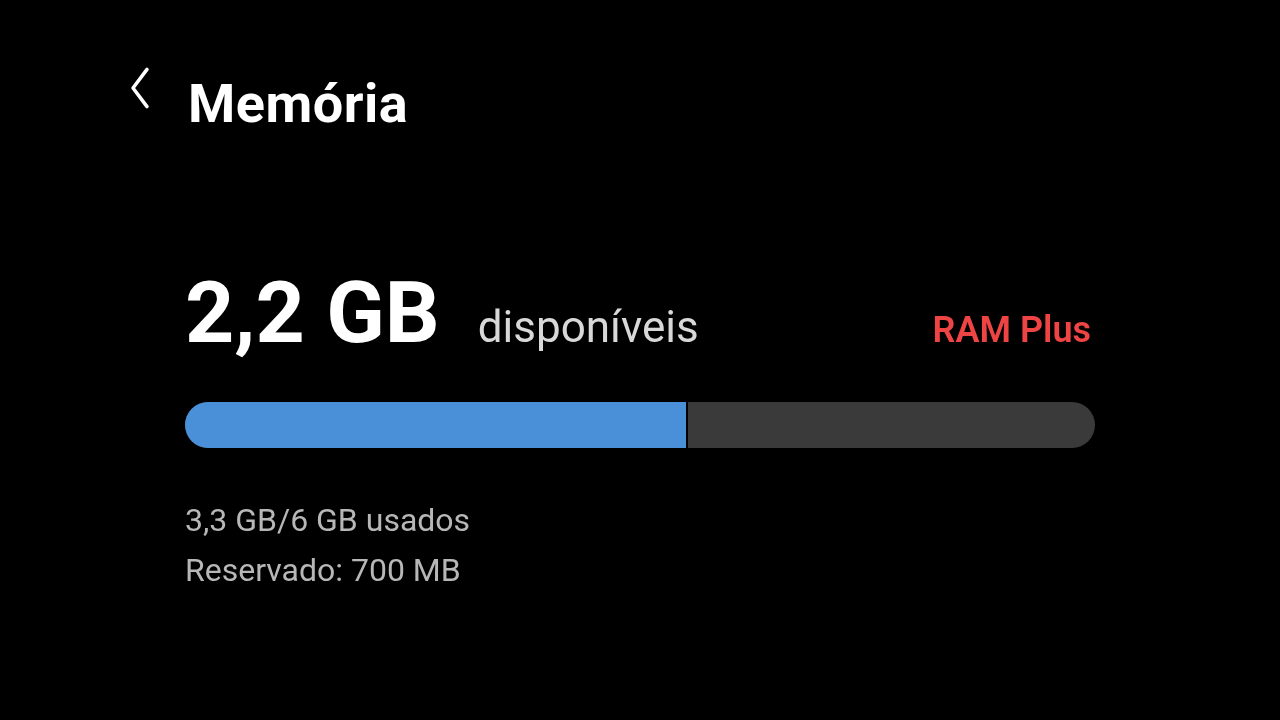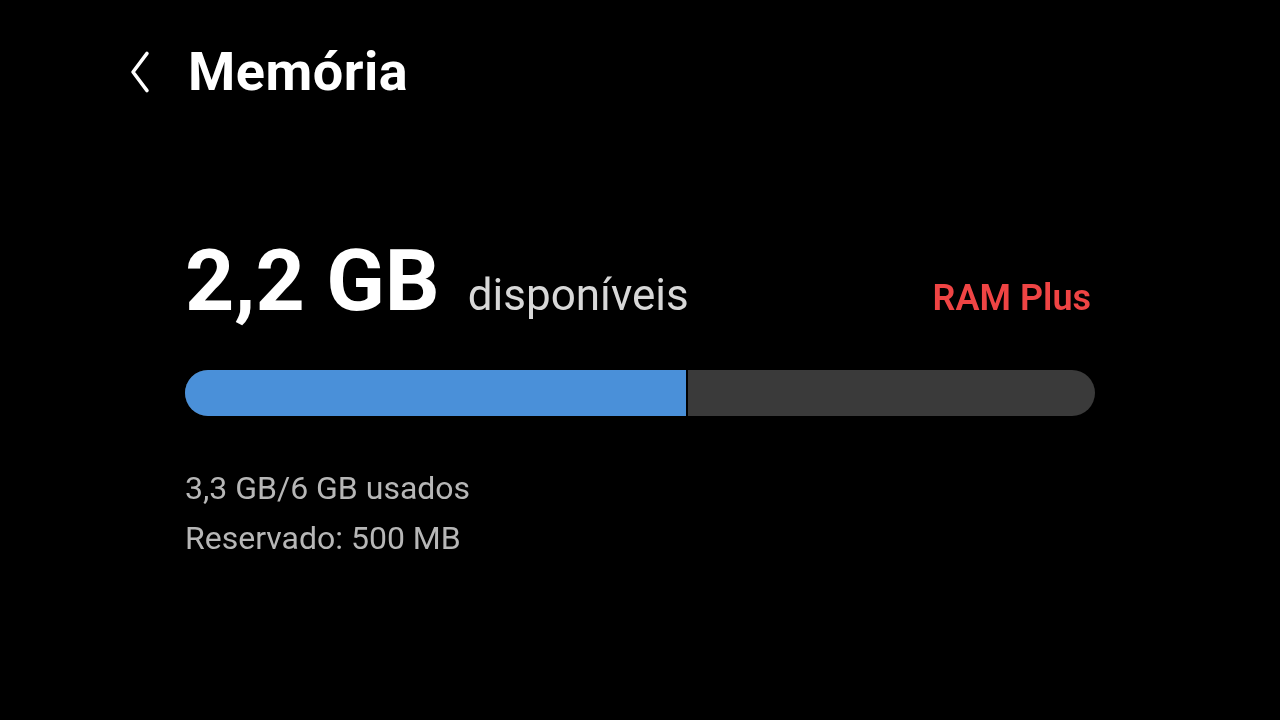--- a/index.html
+++ b/index.html
@@ -1,26 +1,26 @@
 <!DOCTYPE html>
 <html><head>
 <meta charset="utf-8">
 <style>
   * { margin: 0; padding: 0; box-sizing: border-box; }
   html, body { width: 1280px; height: 720px; background: #000; color: #fff; font-family: -apple-system, BlinkMacSystemFont, "Segoe UI", Roboto, Helvetica, Arial, sans-serif; overflow: hidden; }
   .screen { width: 100%; height: 100%; position: relative; padding: 40px 0 0 0; }
   .header { display: flex; align-items: center; padding-left: 110px; }
   .back-btn { width: 60px; height: 60px; display: flex; align-items: center; justify-content: center; cursor: pointer; }
   .back-btn svg { width: 28px; height: 48px; stroke: #fff; stroke-width: 3; fill: none; stroke-linecap: round; stroke-linejoin: round; }
-  .title { font-size: 54px; font-weight: 700; margin-left: 18px; letter-spacing: 0.5px; }
+  .title { font-size: 54px; font-weight: 700; margin-left: 18px; letter-spacing: 0.5px; margin-top: 32px; }
   .content { padding: 0 185px; margin-top: 135px; }
   .avail-row { display: flex; align-items: baseline; justify-content: space-between; }
-  .avail-left { display: flex; align-items: baseline; }
+  .avail-left { display: flex; align-items: baseline; gap: 20px; }
   .avail-value { font-size: 86px; font-weight: 700; line-height: 1; }
-  .avail-label { font-size: 44px; font-weight: 400; color: #d8d8d8; margin-left: 28px; }
+  .avail-label { font-size: 44px; font-weight: 400; color: #d8d8d8; margin-left: 18px; }
   .ramplus { font-size: 36px; font-weight: 600; color: #ef4444; padding-right: 4px; cursor: pointer; }
   .bar-wrap { position: relative; margin-top: 46px; }
   .bar { width: 100%; height: 46px; border-radius: 23px; background: #3a3a3a; overflow: hidden; }
   .bar-fill { height: 100%; background: #4a90d9; }
   .bar-line { position: absolute; top: 0; bottom: 0; width: 2px; background: #000; }
   .stats { margin-top: 48px; color: #b7b7b7; font-size: 32px; line-height: 1.55; font-weight: 400; }
   .watermark { position: absolute; left: 50%; top: 50%; transform: translate(-50%, -58%); opacity: 0.55; pointer-events: none; }
   .watermark svg { width: 260px; height: 160px; }
   .wm-text { font-family: Arial, sans-serif; font-weight: 900; font-style: italic; letter-spacing: 3px; }
 </style>
@@ -49,18 +49,18 @@
 
     <div class="bar-wrap">
       <div class="bar" style="background: rgb(58, 58, 58);">
         <div class="bar-fill" id="barFill" style="width: 55%; background: rgb(74, 144, 217);"></div>
       </div>
       <div class="bar-line" id="barLine" style="left: 55%;"></div>
     </div>
 
     <div class="stats">
       <div>3,3 GB/6 GB usados</div>
-      <div>Reservado: 500 MB</div>
+      <div>Reservado: 700 MB</div>
     </div>
   </div>
 
 
 </div>
 
 </body></html>

